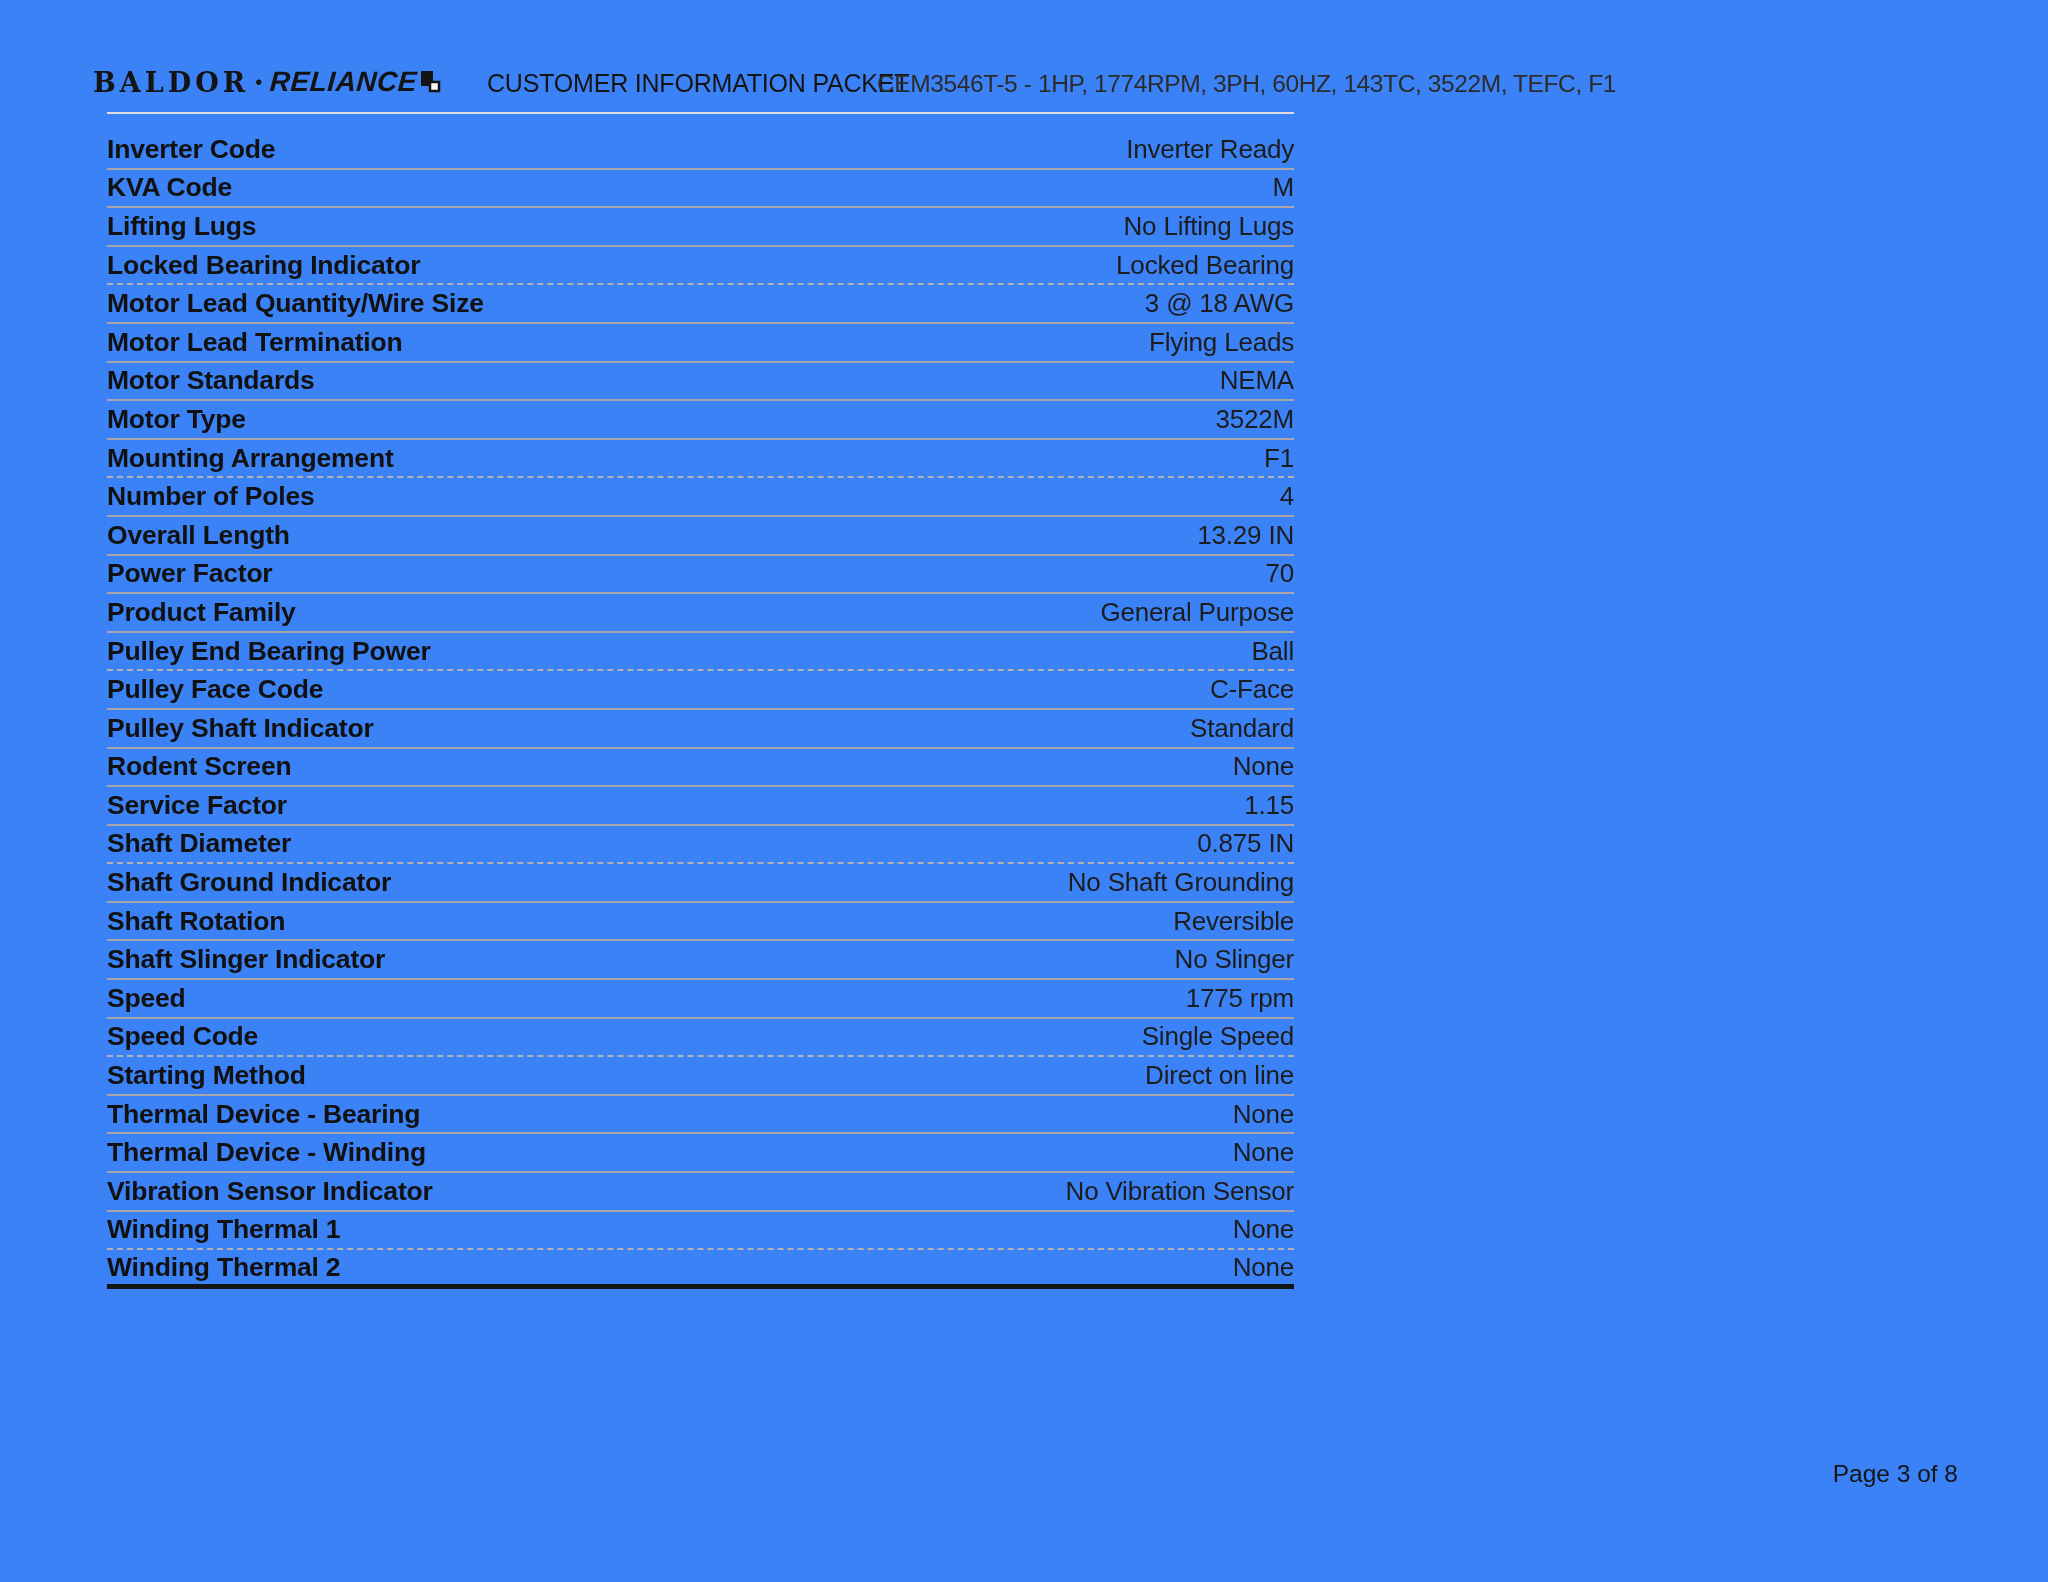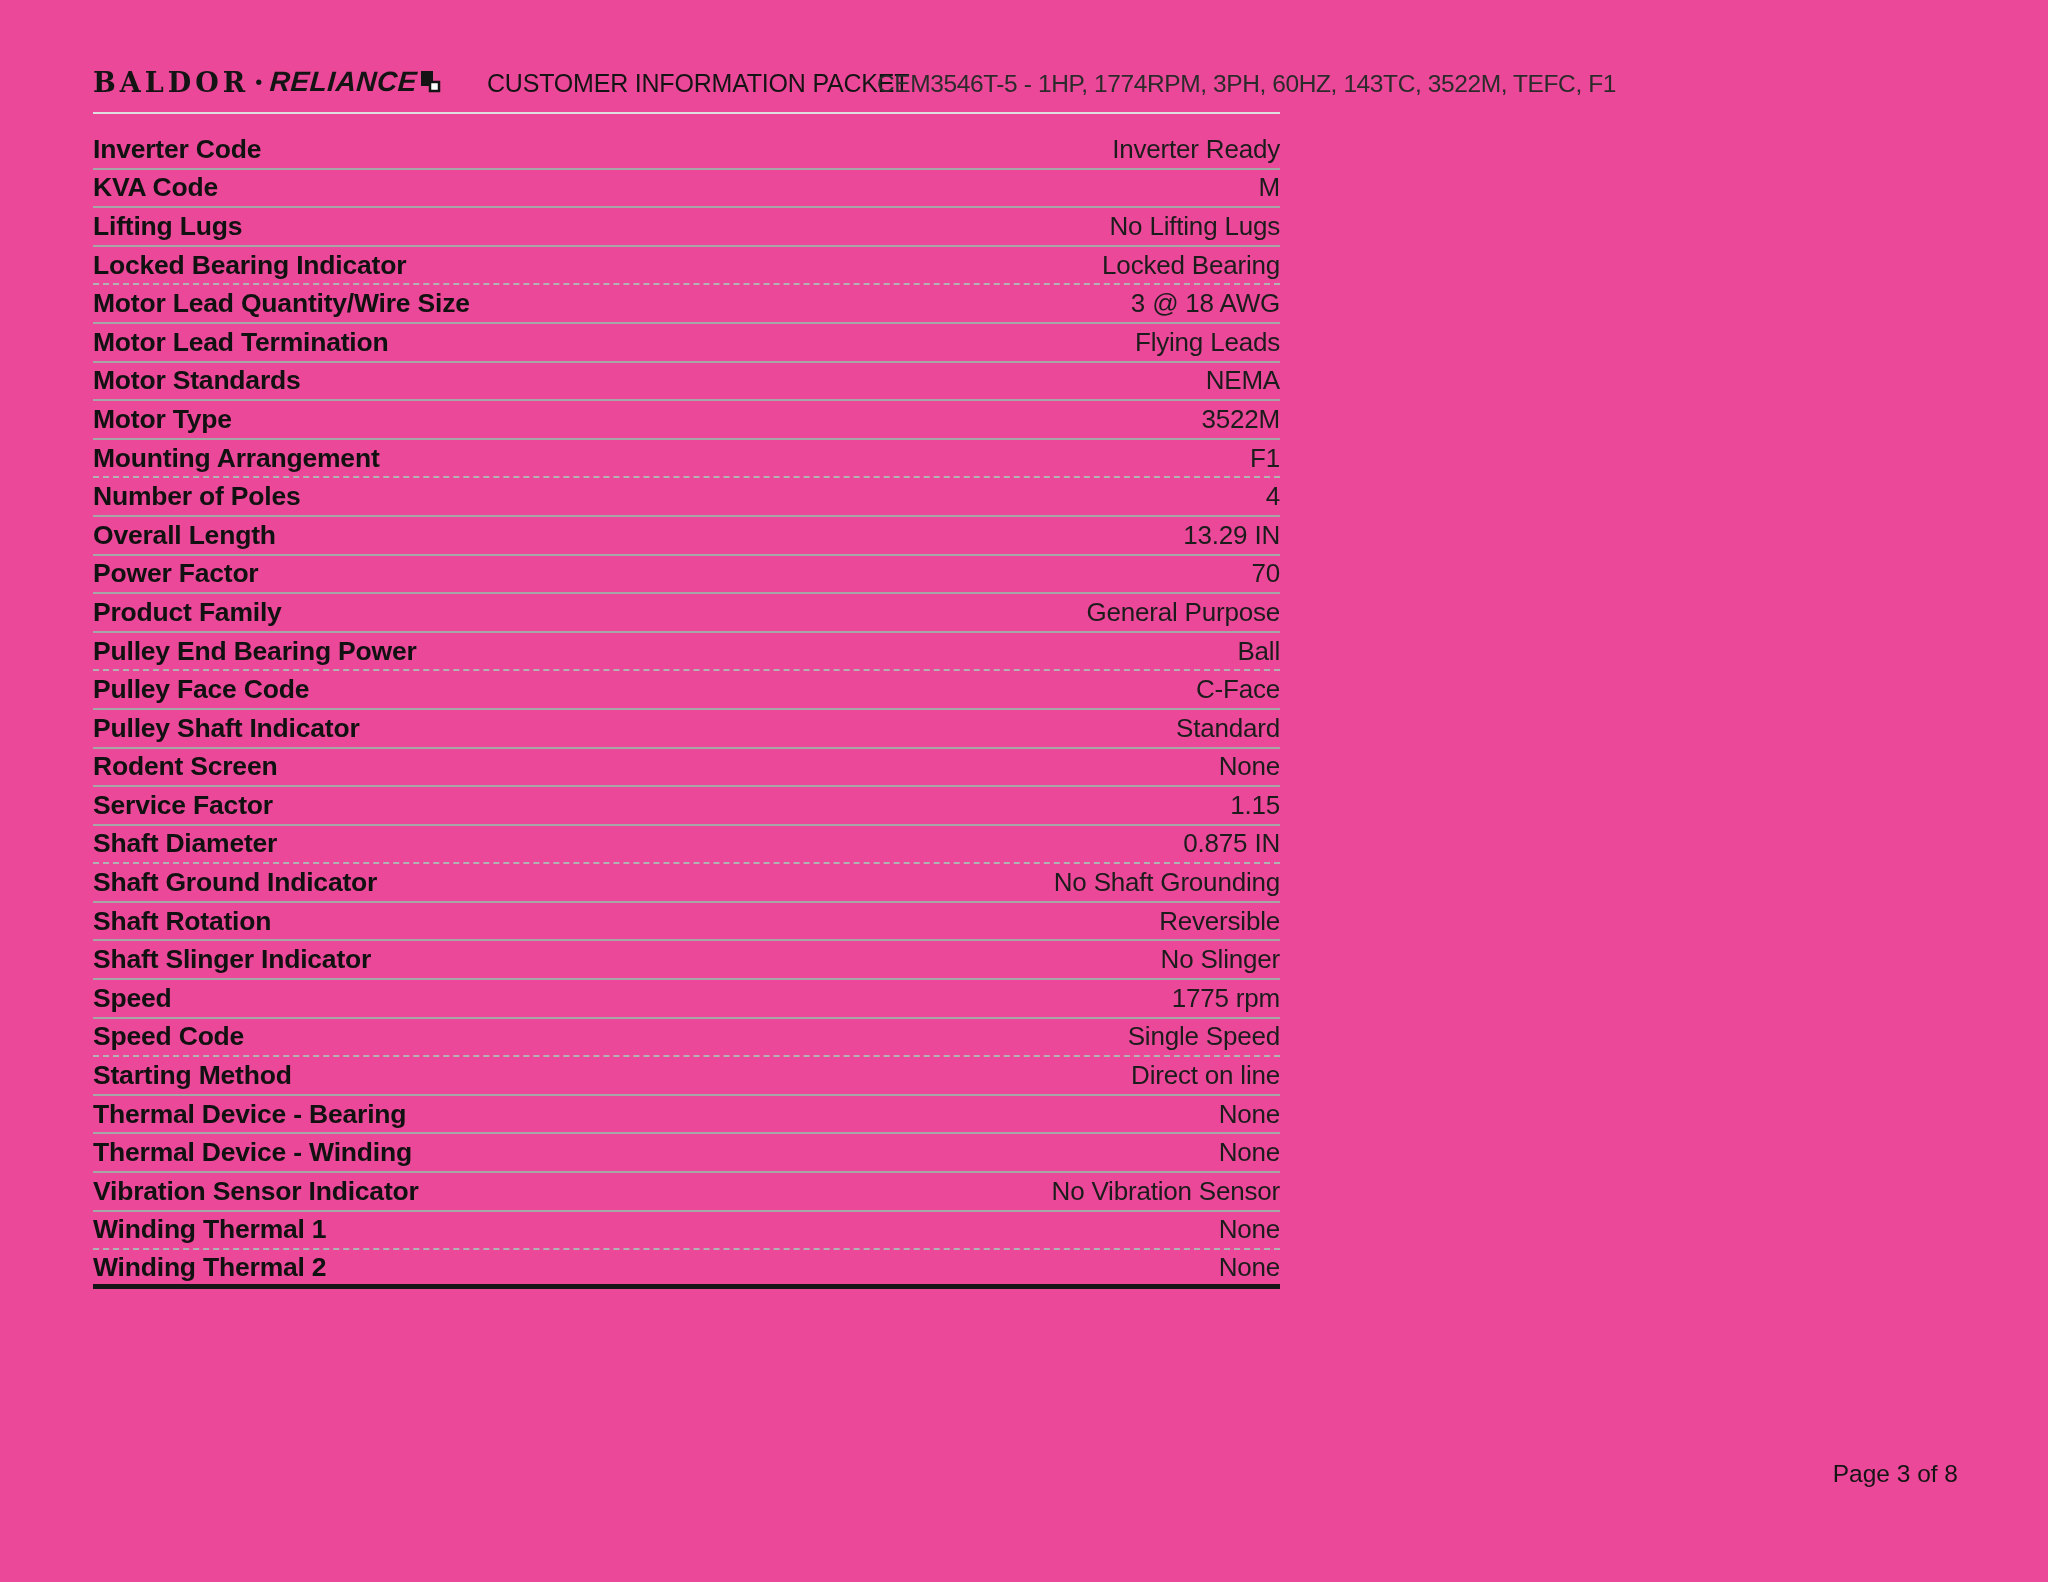--- a/index.html
+++ b/index.html
@@ -1,21 +1,21 @@
 <!DOCTYPE html>
 <html><head>
 <meta charset="utf-8">
 <style>
   html,body{margin:0;padding:0;}
   body{
     width:2048px;height:1582px;background:#ffffff;
     font-family:"Liberation Sans",sans-serif;color:#1a1a1a;
     position:relative;overflow:hidden;
   }
-  .page{position:absolute;inset:0;background:#ec4899;}
+  .page{position:absolute;inset:0;background:#3b82f6;}
 
   
   .header{position:absolute;top:66px;left:93px;right:90px;height:36px;}
   .logo{position:absolute;left:0;top:0;display:flex;align-items:center;white-space:nowrap;}
   .logo-baldor{
     font-family:"DejaVu Serif",serif;font-weight:bold;font-size:27px;
     letter-spacing:4px;color:#141414;
   }
   .logo-dot{font-size:20px;margin:0 8px 0 6px;color:#141414;}
   .logo-reliance{
@@ -27,21 +27,21 @@
     position:absolute;left:394px;top:3px;font-weight:normal;font-size:25px;
     letter-spacing:-0.2px;color:#141414;white-space:nowrap;
   }
   .product-line{
     position:absolute;left:784px;top:4px;font-size:24.5px;letter-spacing:-0.4px;
     color:#2b2b2b;white-space:nowrap;
   }
 
   
   .spec-table{
-    position:absolute;left:93px;top:112px;width:1187px;
+    position:absolute;left:107px;top:112px;width:1187px;
     border-top:2px solid #dedede;padding-top:17px;
   }
   .row{
     box-sizing:border-box;height:38.6px;
     display:flex;justify-content:space-between;align-items:center;
     border-bottom:2px solid #a6a6a6;
   }
   .row:nth-child(5n+4){border-bottom-style:dashed;border-bottom-color:#b2b2b2;}
   .row:last-child{border-bottom:5px solid #151515;}
   .label{font-weight:bold;font-size:26.5px;letter-spacing:-0.2px;color:#111;}

